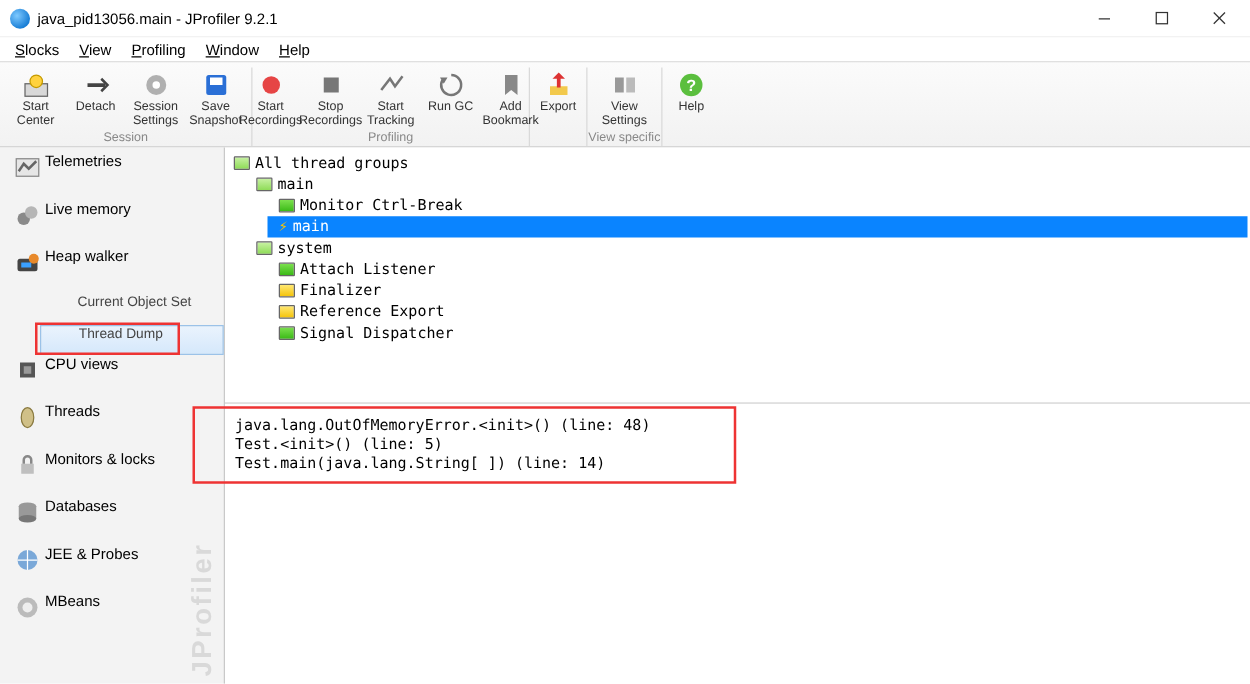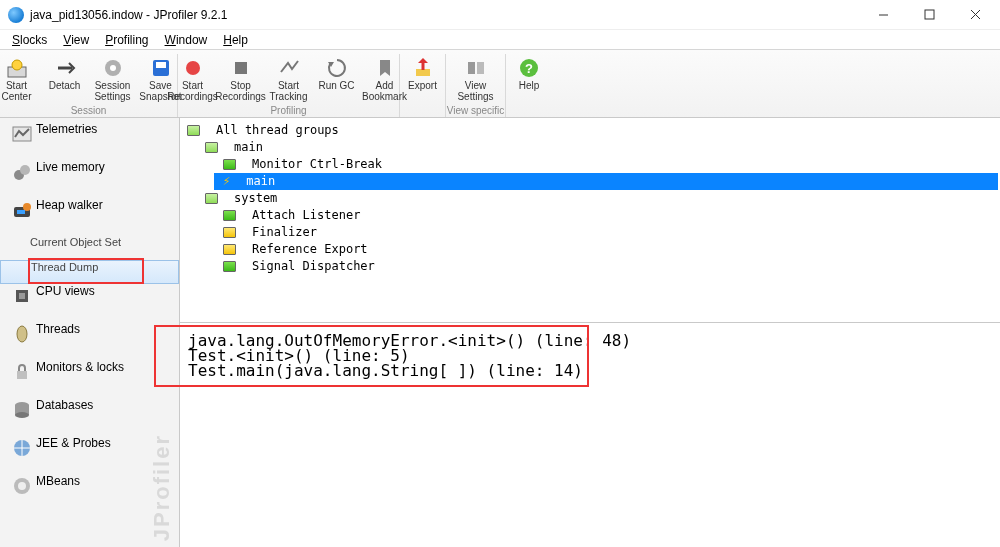--- a/index.html
+++ b/index.html
@@ -80,21 +80,21 @@
     position:relative;
   }
   .sideitem {
     display:flex; align-items:flex-start; gap:2px;
     height:38px; padding:0 10px;
     font-size:12px; color:#000;
   }
   .sideitem .sic {
     width:24px; height:24px; display:flex; align-items:center; justify-content:center;
   }
-  .sideitem.small { height:24px; font-size:11px; padding-left:30px; color:#444; }
+  .sideitem.small { height:24px; font-size:11px; padding-left:30px; color:#444;margin-left:32px; }
   .sideitem.selected {
     background: linear-gradient(#eaf3fd,#d5e8fb);
     border:1px solid #9bc2e8;
   }
   .sidebar .hl-thread { position:absolute; border:2px solid #e33; left:28px; top:140px; width:116px; height:26px; pointer-events:none; }
   .watermark {
     position:absolute; right:4px; bottom:6px;
     writing-mode: vertical-rl; transform: rotate(180deg);
     font-size:22px; color:#d9d9d9; font-weight:600; letter-spacing:2px;
   }
@@ -104,51 +104,51 @@
     height: 205px; overflow:auto;
     border-bottom:1px solid #c9c9c9;
     background:#fff;
     font-family: "NSimSun","SimSun",monospace;
     font-size:12px;
     padding:4px 2px;
   }
   .tree ul { list-style:none; padding-left:18px; }
   .tree > ul { padding-left:2px; }
   .tree li { position:relative; line-height:17px; white-space:nowrap; }
-  .tree .row { display:flex; align-items:center; gap:16px; padding:0 3px; }
+  .tree .row { display:flex; align-items:center; gap:4px; padding:0 3px; }
   .tree .row .nodeicon {
     width:13px; height:11px; border:1px solid #666; border-radius:1px;
     display:inline-block;
   }
   .ic-grp   { background: linear-gradient(#c7f1a2,#8fdc58); }
   .ic-grn   { background: linear-gradient(#7ce04e,#3bba17); }
   .ic-yel   { background: linear-gradient(#ffe873,#f5c40a); }
   .tree .row.sel {
     background:#0a84ff; color:#fff;
     margin-left:-6px; padding-left:9px;
     width: calc(100% + 6px);
   }
   .bolt { color:#f5c40a; font-weight:bold; font-size:12px; }
   .stackpane {
     flex:1; background:#fff; padding:10px 8px;
-    font-family: "NSimSun","SimSun",monospace; font-size:16px;
+    font-family: "NSimSun","SimSun",monospace; font-size:12px;
     position:relative;
   }
   .stackpane .redbox {
     position:absolute; left:-26px; top:2px; width:435px; height:62px;
     border:2px solid #e33; pointer-events:none;
   }
   .stackline { line-height:15px; white-space:pre; }
 </style>
 </head>
 <body>
 
 <div class="titlebar">
   <div class="app-icon"></div>
-  <div class="title">java_pid13056.indow - JProfiler 9.2.1</div>
+  <div class="title">java_pid13056.main - JProfiler 9.2.1</div>
   <div class="spacer"></div>
   <div class="winbtn">
       <svg width="11" height="11">
         <line x1="1" y1="6" x2="10" y2="6"></line>
       </svg>
     </div>
   <div class="winbtn">
       <svg width="11" height="11">
         <rect x="1" y="1" width="9" height="9"></rect>
       </svg>
@@ -163,21 +163,21 @@
 
 <div class="menubar">
   <div class="menuitem"><span class="mn">S</span><span>locks</span></div>
   <div class="menuitem"><span class="mn">V</span>iew</div>
   <div class="menuitem"><span class="mn">P</span>rofiling</div>
   <div class="menuitem"><span class="mn">W</span>indow</div>
   <div class="menuitem"><span class="mn">H</span>elp</div>
 </div>
 
 <div class="toolbar">
-  <div class="toolgrp" style="width:178px">
+  <div class="toolgrp" style="width:202px">
     <div class="row">
       <div class="toolbtn">
           <div class="ic">
             <svg width="22" height="22">
               <rect x="2" y="10" width="18" height="10" fill="#d8d8d8" stroke="#666"></rect>
               <circle cx="11" cy="8" r="5" fill="#ffd23f" stroke="#c49a00"></circle>
             </svg>
           </div>
           <span>Start
 Center</span>

